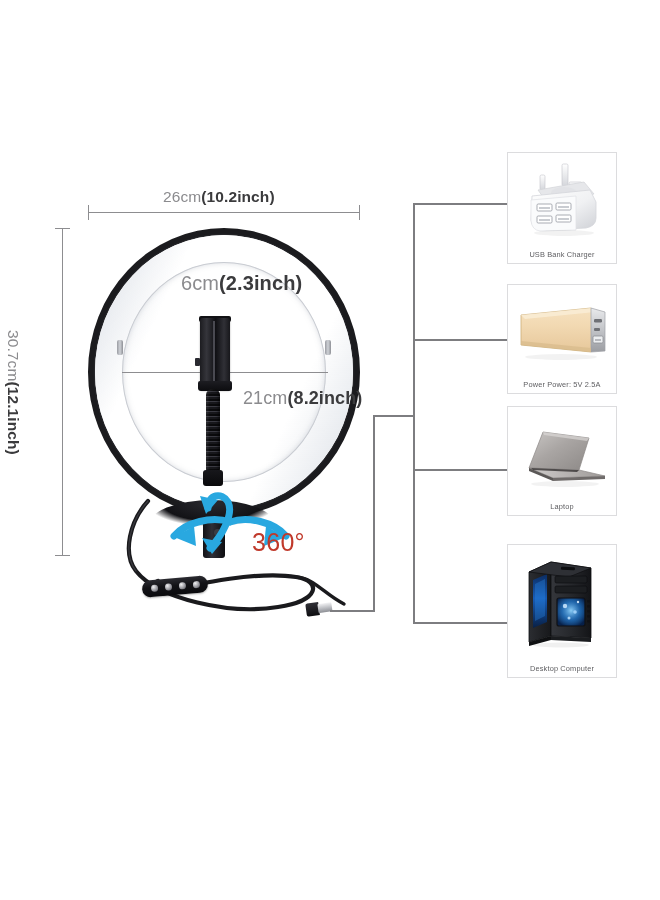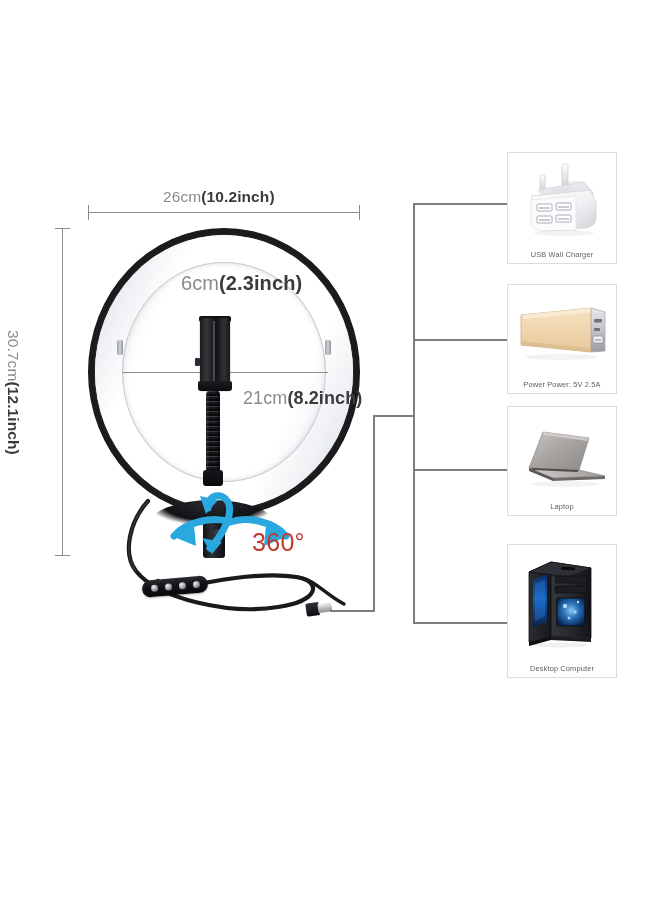--- a/index.html
+++ b/index.html
@@ -476,21 +476,21 @@
         <rect x="42" y="43" width="15" height="7" rx="1.2" fill="#ffffff" stroke="#a9acb3" stroke-width="1"></rect>
         <rect x="44" y="46" width="11" height="2" fill="#c9ccd1"></rect>
         <rect x="23" y="56" width="15" height="7" rx="1.2" fill="#ffffff" stroke="#a9acb3" stroke-width="1"></rect>
         <rect x="25" y="59" width="11" height="2" fill="#c9ccd1"></rect>
         <rect x="42" y="55" width="15" height="7" rx="1.2" fill="#ffffff" stroke="#a9acb3" stroke-width="1"></rect>
         <rect x="44" y="58" width="11" height="2" fill="#c9ccd1"></rect>
 
         <ellipse cx="50" cy="73" rx="30" ry="3" fill="#000" opacity=".05"></ellipse>
       </svg>
     </div>
-    <div class="panel-caption">USB Wall Charger</div>
+    <div class="panel-caption">USB Bank Charger</div>
   </div>
 
   <div class="panel" id="panel-powerbank">
     <div class="panel-art">
       <svg width="98" height="74" viewBox="0 0 98 74">
         <defs>
           <linearGradient id="gGold" x1="0" y1="0" x2="0" y2="1">
             <stop offset="0%" stop-color="#f6e2c0"></stop>
             <stop offset="40%" stop-color="#f2d9b2"></stop>
             <stop offset="100%" stop-color="#e6c79a"></stop>

